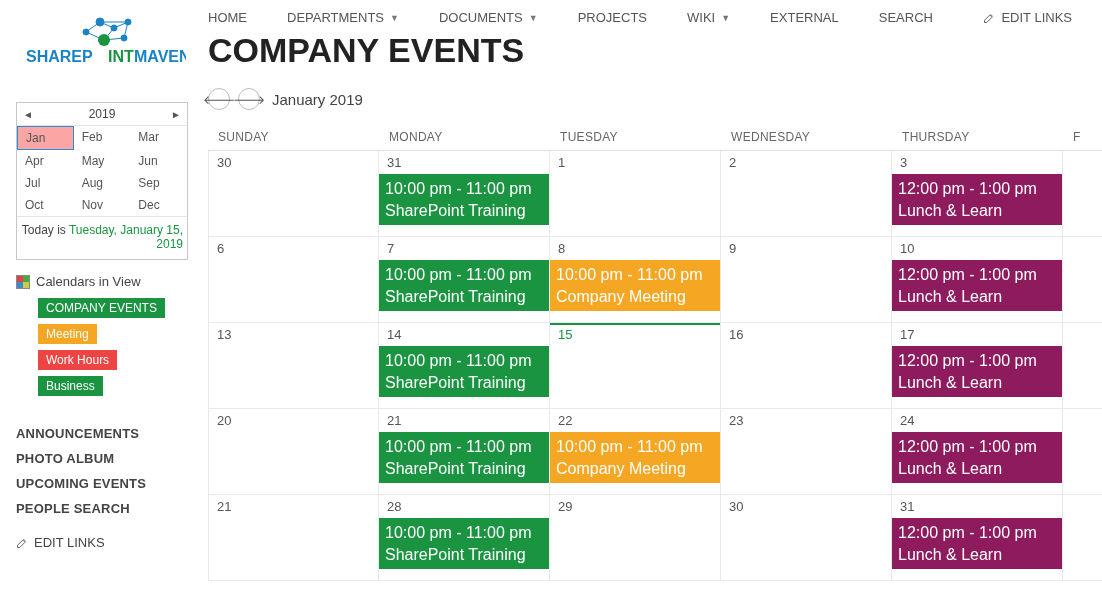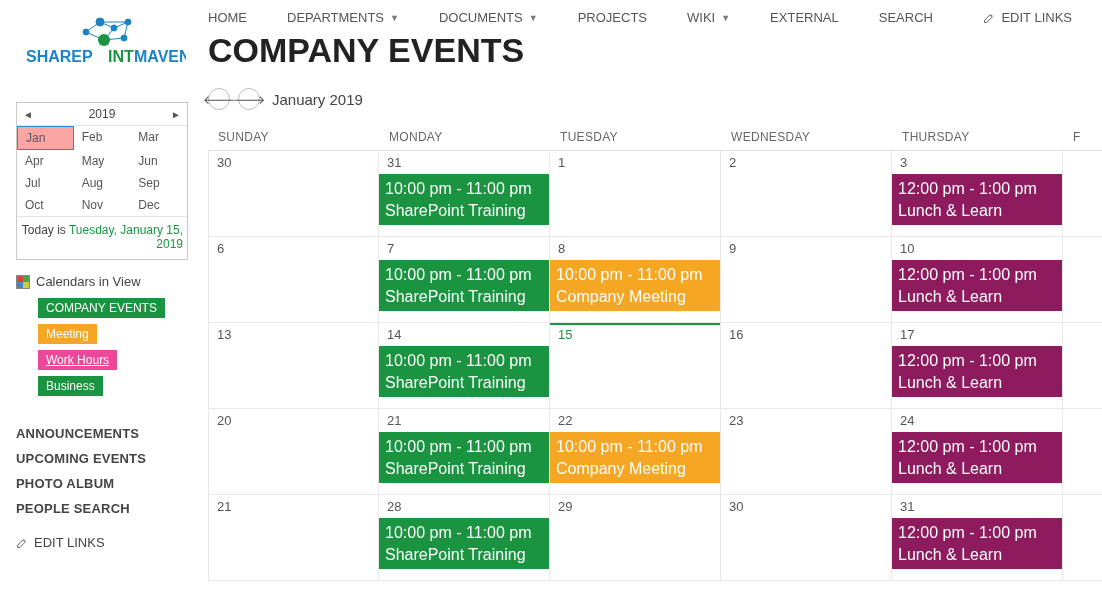--- a/index.html
+++ b/index.html
@@ -28,21 +28,21 @@
   .civ-header { display: flex; align-items: center; gap: 6px; color: #444; margin-bottom: 6px; }
   .civ-icon { width: 14px; height: 14px; border: 1px solid #888; display: inline-flex; flex-wrap: wrap; }
   .civ-icon span { width: 50%; height: 50%; }
   .civ-icon span:nth-child(1){background:#d44;}
   .civ-icon span:nth-child(2){background:#4a4;}
   .civ-icon span:nth-child(3){background:#48c;}
   .civ-icon span:nth-child(4){background:#cc4;}
   .civ-item { display: inline-block; padding: 3px 8px; color: #fff; margin: 3px 0 3px 22px; font-size: 12px; cursor: pointer; }
   .c-events { background: #1a9441; }
   .c-meeting { background: #f5a623; }
-  .c-work { background: #ec4899; text-decoration: underline; }
+  .c-work { background: #ef4444; }
   .c-business { background: #1a9441; }
 
   
   .leftnav { margin-top: 22px; }
   .leftnav a { display: block; color: #444; text-decoration: none; padding: 5px 0; font-size: 13px; letter-spacing: 0.2px; font-weight: bold; }
   .editlinks { display: flex; align-items: center; gap: 6px; color: #444; margin-top: 14px; cursor: pointer; }
   .pencil { width: 12px; height: 12px; }
 
   
   .topnav { display: flex; align-items: center; gap: 40px; padding: 0 0 6px 0; font-size: 13px; color: #555; }
@@ -143,22 +143,22 @@
       <div id="civ-items">
           <div><div class="civ-item c-events">COMPANY EVENTS</div></div>
           <div><div class="civ-item c-meeting">Meeting</div></div>
           <div><div class="civ-item c-work">Work Hours</div></div>
           <div><div class="civ-item c-business">Business</div></div>
         </div>
     </div>
 
     <div class="leftnav" id="leftnav">
         <a href="#">ANNOUNCEMENTS</a>
+        <a href="#">PHOTO ALBUM</a>
         <a href="#">UPCOMING EVENTS</a>
-        <a href="#">PHOTO ALBUM</a>
         <a href="#">PEOPLE SEARCH</a>
       </div>
 
     <div class="editlinks">
       <svg class="pencil" viewBox="0 0 16 16">
           <path d="M2 11l7-7 3 3-7 7H2v-3z" fill="none" stroke="#555" stroke-width="1.2"></path>
           <path d="M10 3l3 3" stroke="#555" stroke-width="1.2"></path>
         </svg>
       <span>EDIT LINKS</span>
     </div>

